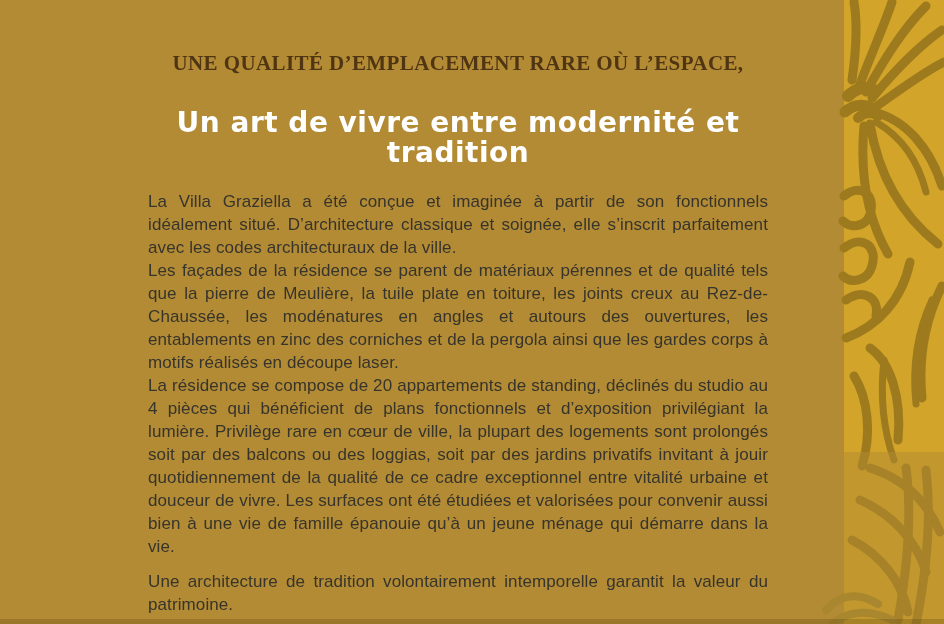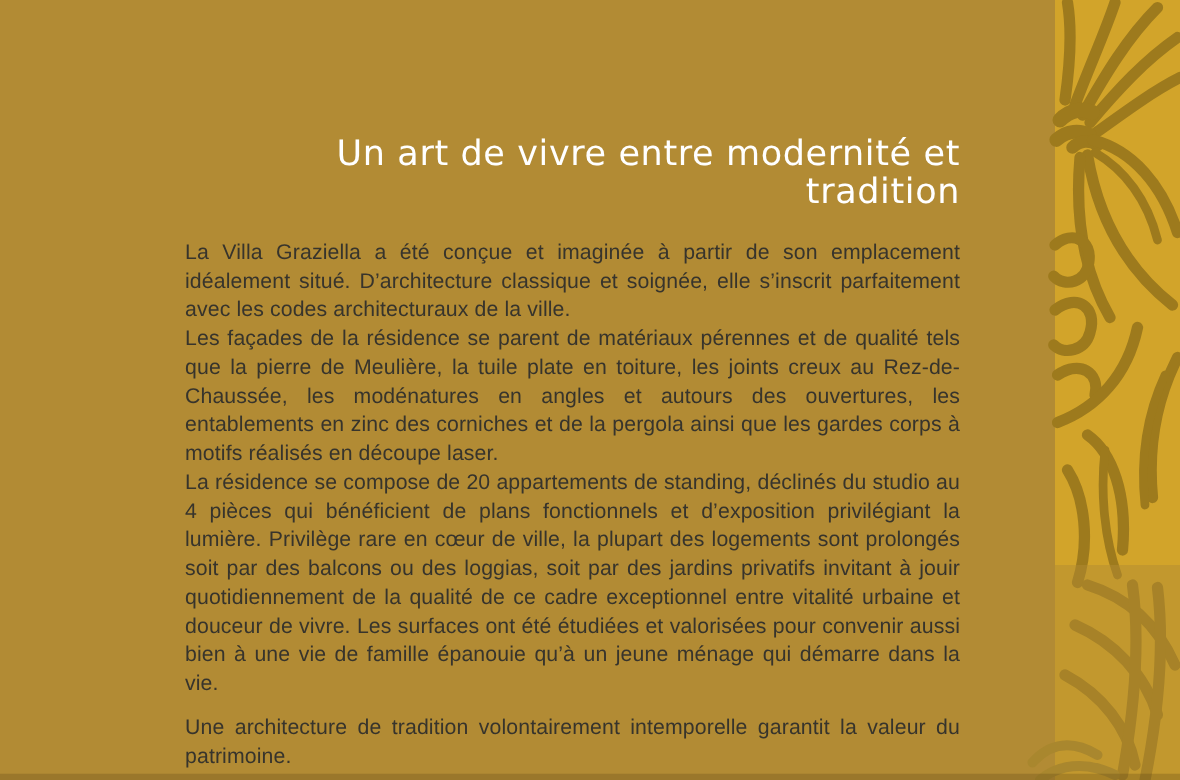--- a/index.html
+++ b/index.html
@@ -29,23 +29,23 @@
     text-align: center;
     font-family: "Liberation Serif", serif;
     font-weight: 600;
     font-size: 21px;
     line-height: 30px;
     letter-spacing: 0.4px;
     color: #503513;
   }
   .subheadline {
     margin: 30px 0 0 0;
-    text-align: right;
+    text-align: center;
     font-family: "DejaVu Sans", "Liberation Sans", sans-serif;
-    font-weight: 400;
+    font-weight: 700;
     font-size: 28px;
     line-height: 30px;
     letter-spacing: 0.5px;
     color: #ffffff;
   }
   .bodytext {
     margin-top: 22px;
     color: #37342c;
     font-size: 17px;
     line-height: 23px;
@@ -77,27 +77,27 @@
     z-index: 5;
   }
 </style>
 </head>
 <body>
 
 <div class="page">
 
   <div class="content">
     <h1 class="headline">
-      <br>
+      <span>UNE QUALITÉ D’EMPLACEMENT RARE OÙ L’ESPACE,</span><br>
     </h1>
 
     <h2 class="subheadline">Un art de vivre entre modernité et tradition</h2>
 
     <div class="bodytext">
-      <p>La Villa Graziella a été conçue et imaginée à partir de son emplacement idéalement situé. D’architecture classique et soignée, elle s’inscrit parfaitement avec les codes architecturaux de la ville.</p>
+      <p>La Villa Graziella a été conçue et imaginée à partir de son fonctionnels idéalement situé. D’architecture classique et soignée, elle s’inscrit parfaitement avec les codes architecturaux de la ville.</p>
       <p>Les façades de la résidence se parent de matériaux pérennes et de qualité tels que la pierre de Meulière, la tuile plate en toiture, les joints creux au Rez-de-Chaussée, les modénatures en angles et autours des ouvertures, les entablements en zinc des corniches et de la pergola ainsi que les gardes corps à motifs réalisés en découpe laser.</p>
       <p>La résidence se compose de 20 appartements de standing, déclinés du studio au 4 pièces qui bénéficient de plans fonctionnels et d’exposition privilégiant la lumière. Privilège rare en cœur de ville, la plupart des logements sont prolongés soit par des balcons ou des loggias, soit par des jardins privatifs invitant à jouir quotidiennement de la qualité de ce cadre exceptionnel entre vitalité urbaine et douceur de vivre. Les surfaces ont été étudiées et valorisées pour convenir aussi bien à une vie de famille épanouie qu’à un jeune ménage qui démarre dans la vie.</p>
       <p class="spaced">Une architecture de tradition volontairement intemporelle garantit la valeur du patrimoine.</p>
     </div>
   </div>
 
   <div class="band">
     <svg width="130" height="624" viewBox="0 0 130 624" xmlns="http://www.w3.org/2000/svg">
 
       <rect x="30" y="0" width="100" height="624" fill="#d2a42a"></rect>

